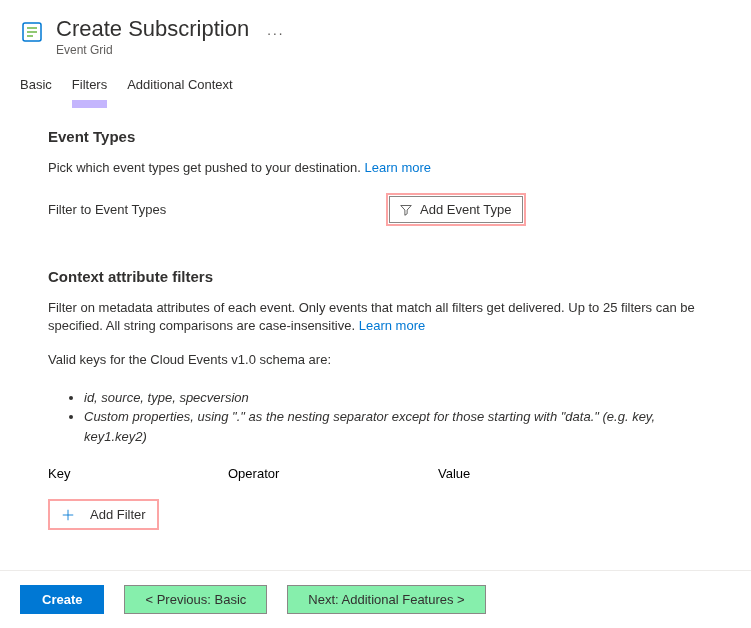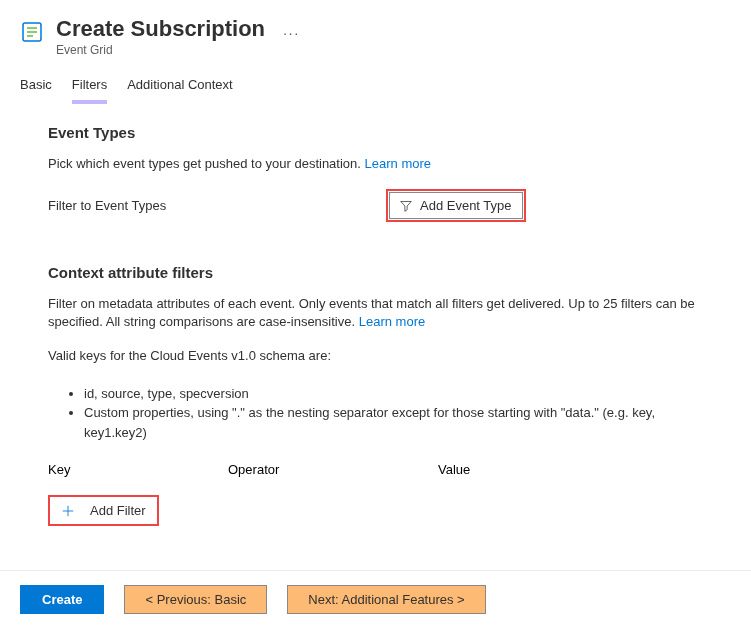--- a/index.html
+++ b/index.html
@@ -26,21 +26,21 @@
       width: 24px;
       height: 24px;
       flex-shrink: 0;
       margin-top: 4px;
     }
     .header-text {
       flex: 1;
     }
     .header-title {
       font-size: 22px;
-      font-weight: 700;
+      font-weight: 400;
       color: #323130;
       display: inline-block;
     }
     .header-more {
       display: inline-block;
       margin-left: 14px;
       color: #605e5c;
       font-size: 14px;
       letter-spacing: 1px;
       vertical-align: middle;
@@ -56,21 +56,21 @@
       padding: 12px 20px 0 20px;
     }
     .tab {
       font-size: 13px;
       color: #323130;
       padding-bottom: 8px;
       cursor: pointer;
       border-bottom: 2px solid transparent;
     }
     .tab.active {
-      border-bottom: 4px solid #c4b5fd;
+      border-bottom: 8px solid #c4b5fd;
       font-weight: 400;
     }
     .content {
       padding: 20px 48px 20px 48px;
     }
     .section-title {
       font-size: 15px;
       font-weight: 600;
       color: #323130;
       margin-bottom: 14px;
@@ -101,21 +101,21 @@
       align-items: center;
       gap: 8px;
       padding: 5px 10px;
       border: 1px solid #8a8886;
       background: #ffffff;
       font-size: 13px;
       color: #323130;
       cursor: pointer;
     }
     .highlight-box {
-      border: 2px solid #ef4444;
+      border: 2px solid #fca5a5;
       display: inline-block;
       padding: 1px;
     }
     .filter-icon {
       width: 12px;
       height: 12px;
     }
     .plus-icon {
       width: 14px;
       height: 14px;
@@ -127,20 +127,21 @@
       font-size: 13px;
       color: #323130;
       margin-bottom: 21px;
     }
     ul.bullets {
       list-style: disc;
       margin-left: 36px;
       font-size: 13px;
       color: #323130;
       line-height: 1.5;
+      font-style: italic;
     }
     .columns-header {
       display: flex;
       margin-top: 20px;
       margin-bottom: 18px;
       font-size: 13px;
       color: #000000;
     }
     .col-key {
       width: 180px;
@@ -177,21 +178,21 @@
     .btn-primary {
       background: #0078d4;
       color: #ffffff;
       border: none;
       padding: 7px 22px;
       font-size: 13px;
       cursor: pointer;
       font-weight: 600;
     }
     .btn-secondary {
-      background: #fdba74;
+      background: #86efac;
       color: #323130;
       border: 1px solid #8a8886;
       padding: 6px 20px;
       font-size: 13px;
       cursor: pointer;
     }
   </style>
 </head>
 <body>
 

